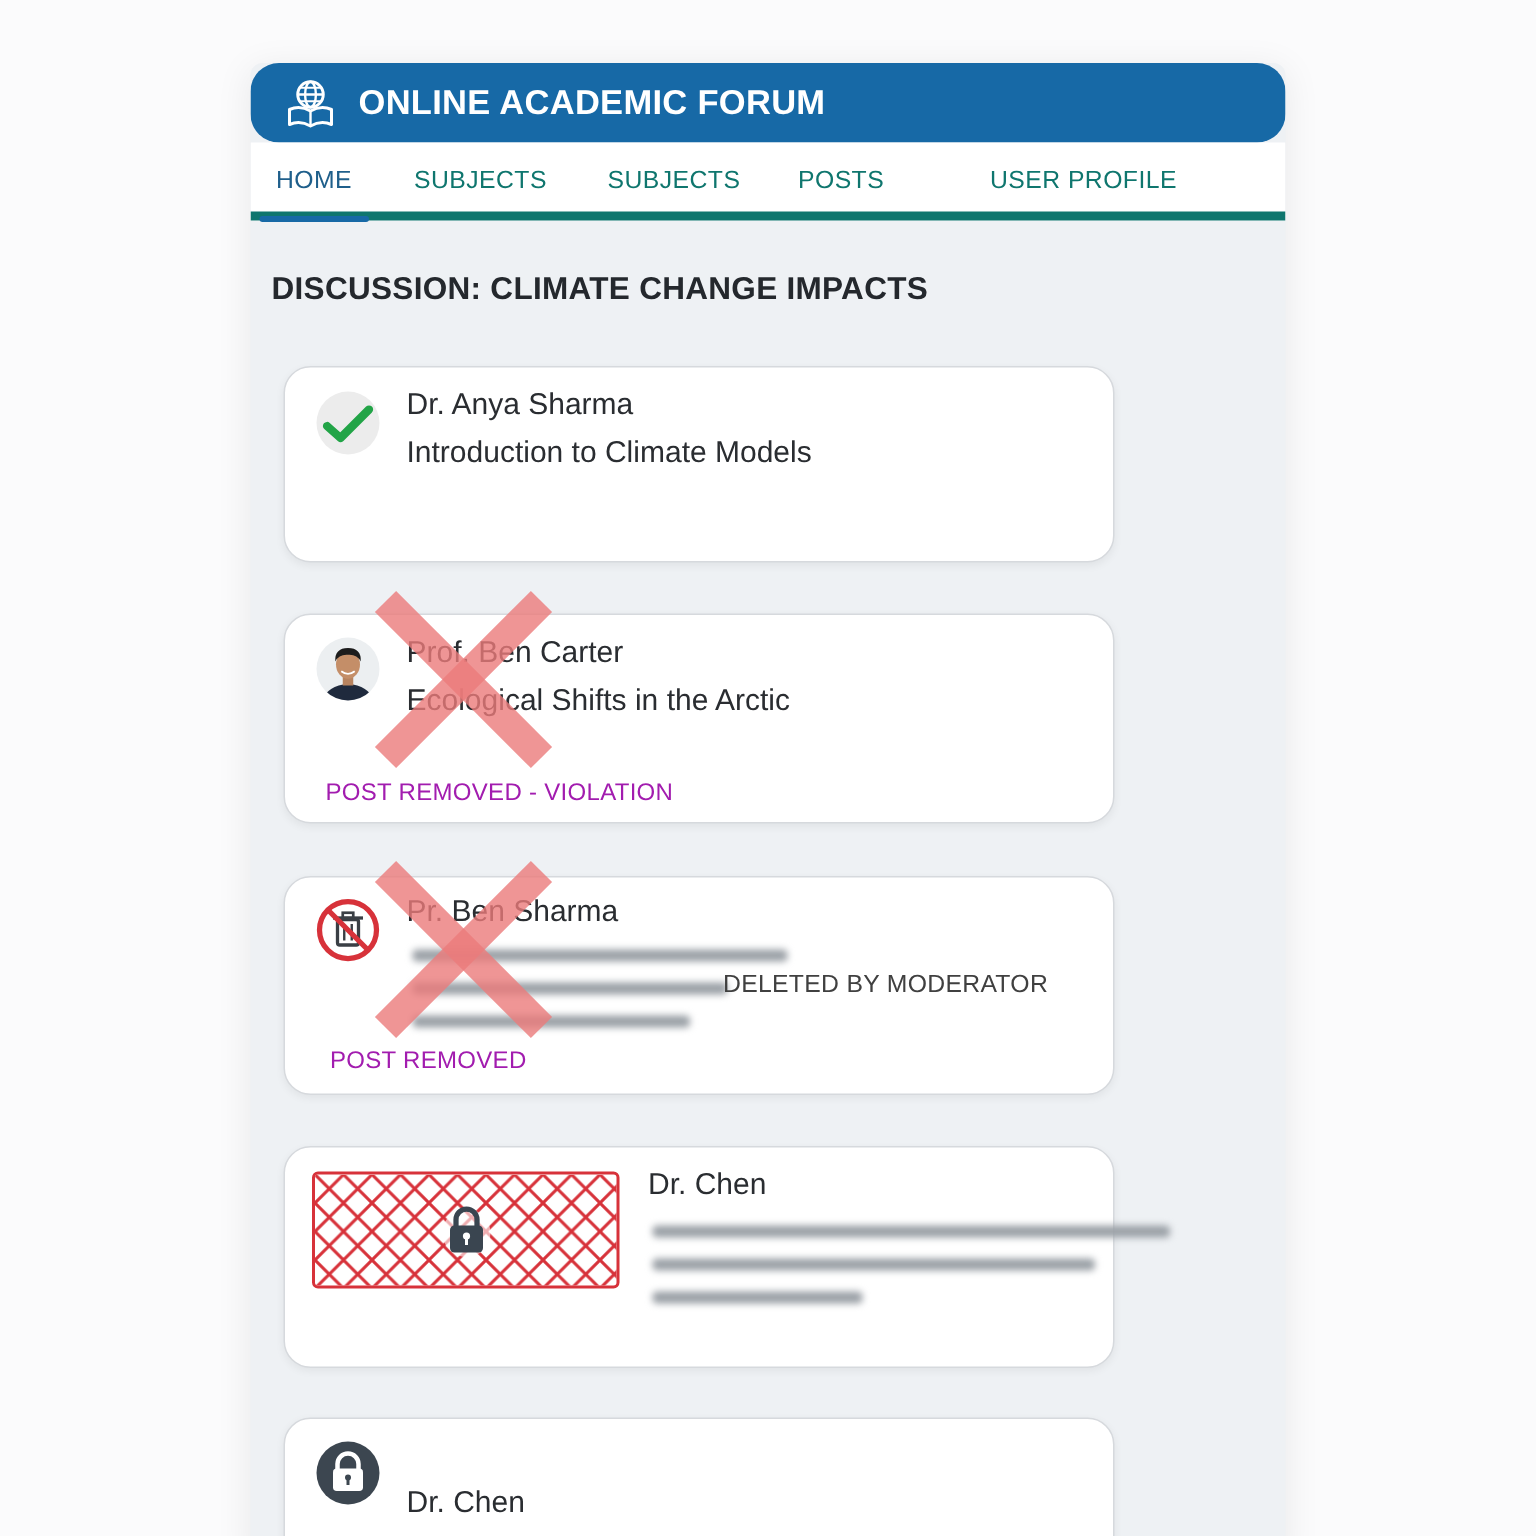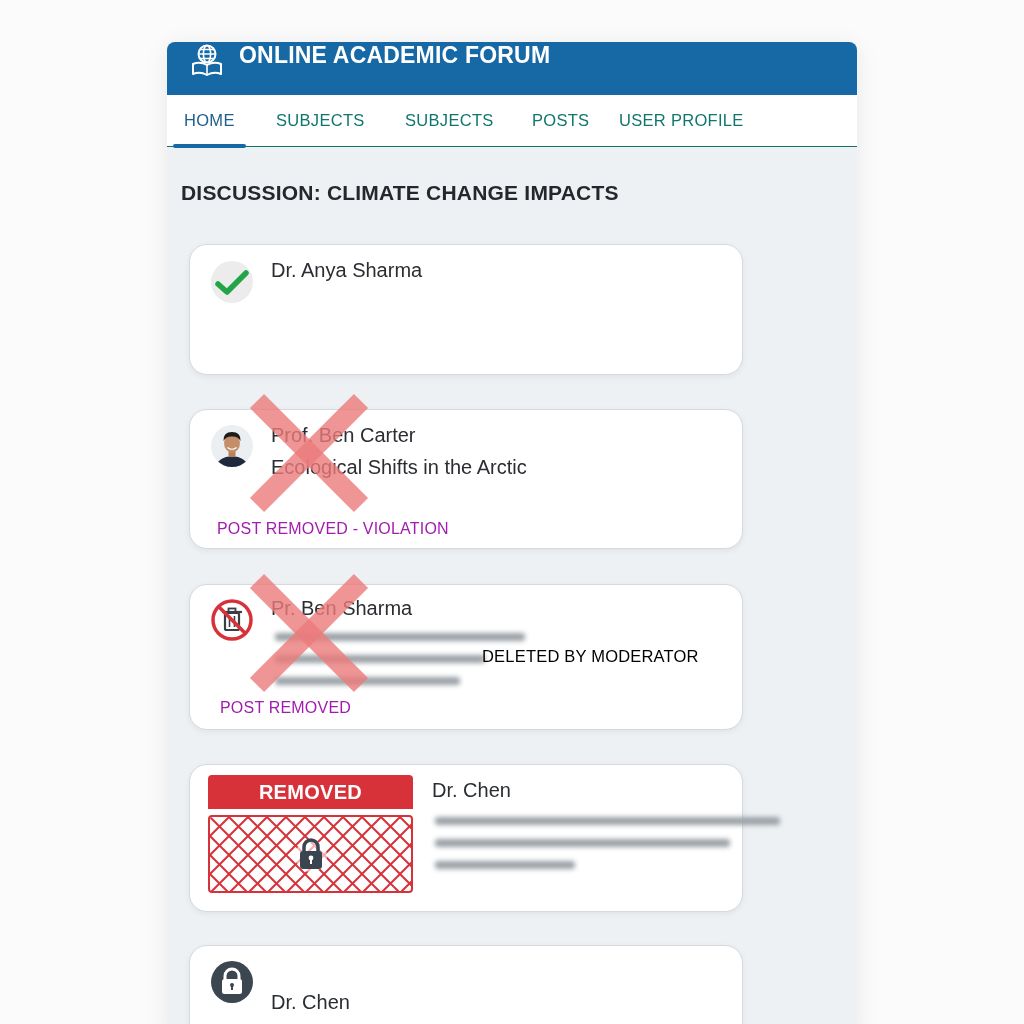--- a/index.html
+++ b/index.html
@@ -11,29 +11,30 @@
     .app {
       position: absolute; left: 167px; top: 42px;
       width: 690px; height: 1000px;
       background: #eef1f4;
       box-shadow: 0 4px 24px rgba(0,0,0,0.08);
       border-radius: 8px 8px 0 0;
       overflow: hidden;
     }
     .header {
       height: 53px; background: #1769a6;
-      display: flex; align-items: flex-start; padding-left: 22px;
+      display: flex; align-items: center; padding-left: 22px;
       color: #fff;
+      border-radius: 19px;
     }
     .header .logo { width: 36px; height: 36px; margin-right: 14px; }
     .header .title { font-size: 23px; font-weight: bold; letter-spacing: 0.2px; }
     .nav {
       height: 52px; background: #fff;
       display: flex; align-items: stretch;
-      border-bottom: 1px solid #0f766e;
+      border-bottom: 6px solid #0f766e;
       position: relative;
     }
     .nav .tab {
       font-size: 16.5px; color: #0f766e; letter-spacing: 0.3px;
       display: flex; align-items: center; position: absolute; top: 0; height: 50px;
       cursor: pointer;
     }
     .nav .tab.active { color: #1f5f8b; }
     .nav .tab .underline {
       position: absolute; bottom: -3px; left: -11px; right: -11px; height: 4px;
@@ -46,21 +47,21 @@
     .card {
       position: absolute; left: 22px; width: 554px;
       background: #fff; border: 1.5px solid #d6d9dd; border-radius: 18px;
       box-shadow: 0 2px 6px rgba(0,0,0,0.06);
     }
     .card .icon { position: absolute; left: 20px; width: 44px; height: 44px; }
     .card .line { position: absolute; left: 81px; font-size: 20px; color: #2a2d31; white-space: nowrap; }
     .card .status { position: absolute; left: 27px; font-size: 16px; color: #a21caf; letter-spacing: 0.2px; }
     .xmark { position: absolute; pointer-events: none; }
     .blur { filter: blur(2.6px); position: absolute; height: 8px; background: #9aa0a6; border-radius: 3px; }
-    .deleted-label { position: absolute; left: 292px; top: 62px; font-size: 16.5px; color: #000000; letter-spacing: 0.2px; text-align: right; }
+    .deleted-label { position: absolute; left: 292px; top: 62px; font-size: 16.5px; color: #404040; letter-spacing: 0.2px; text-align: right; }
     .removed-box { position: absolute; left: 18px; top: 10px; width: 205px; height: 118px; }
     .removed-banner {
       height: 34px; background: #d7323a; color: #fff; border-radius: 4px 4px 0 0;
       font-size: 20px; font-weight: bold; display: flex; align-items: center; justify-content: center;
       letter-spacing: 0.3px;
     }
     .removed-grid {
       margin-top: 6px; height: 78px; border: 2px solid #d7323a; border-radius: 4px;
       position: relative; overflow: hidden; background: #fff;
     }
@@ -90,33 +91,34 @@
     </div>
     <div class="tab" style="left:109px">
       <span>SUBJECTS</span>
     </div>
     <div class="tab" style="left:238px">
       <span>SUBJECTS</span>
     </div>
     <div class="tab" style="left:365px">
       <span>POSTS</span>
     </div>
-    <div class="tab" style="left:452px">
+    <div class="tab" style="left:493px">
       <span>USER PROFILE</span>
     </div>
   </div>
 
   <div class="page-title">DISCUSSION: CLIMATE CHANGE IMPACTS</div>
 
   <div class="card" style="top:202px;height:131px">
     <svg class="icon" style="top:15px" viewBox="0 0 44 44">
       <circle cx="22" cy="22" r="21" fill="#ececec"></circle>
       <path d="M8 24 L17 32 L36 13" fill="none" stroke="#22a447" stroke-width="5.5" stroke-linecap="round" stroke-linejoin="round"></path>
     </svg>
     <div class="line" style="top:14px">Dr. Anya Sharma</div>
+    <div class="line" style="top:46px">Introduction to Climate Models</div>
   </div>
 
   <div class="card" style="top:367px;height:140px">
     <svg class="icon" style="top:14px" viewBox="0 0 44 44">
       <defs>
           <clipPath id="avc">
             <circle cx="22" cy="22" r="21"></circle>
           </clipPath>
         </defs>
       <circle cx="22" cy="22" r="21" fill="#eceff1"></circle>
@@ -156,21 +158,20 @@
     <div class="deleted-label">DELETED BY MODERATOR</div>
     <div class="status" style="top:114px;left:30px">POST REMOVED</div>
   </div>
   <svg class="xmark" style="left:80px;top:529px;width:124px;height:124px" viewBox="0 0 124 124">
     <line x1="10" y1="10" x2="114" y2="114" stroke="#ec7b7b" stroke-width="20" opacity="0.8"></line>
     <line x1="114" y1="10" x2="10" y2="114" stroke="#ec7b7b" stroke-width="20" opacity="0.8"></line>
   </svg>
 
   <div class="card" style="top:722px;height:148px">
     <div class="removed-box">
-      <div class="removed-banner">REMOVED</div>
       <div class="removed-grid">
         <svg width="205" height="78" viewBox="0 0 205 78" style="position:absolute;left:0;top:0">
           <defs>
             <pattern id="hatch" width="19" height="19" patternUnits="userSpaceOnUse">
               <line x1="0" y1="0" x2="19" y2="19" stroke="#d7323a" stroke-width="2"></line>
               <line x1="19" y1="0" x2="0" y2="19" stroke="#d7323a" stroke-width="2"></line>
             </pattern>
           </defs>
           <rect width="205" height="78" fill="url(#hatch)"></rect>
           <circle cx="101" cy="39" r="16" fill="#fff" opacity="0.6"></circle>

